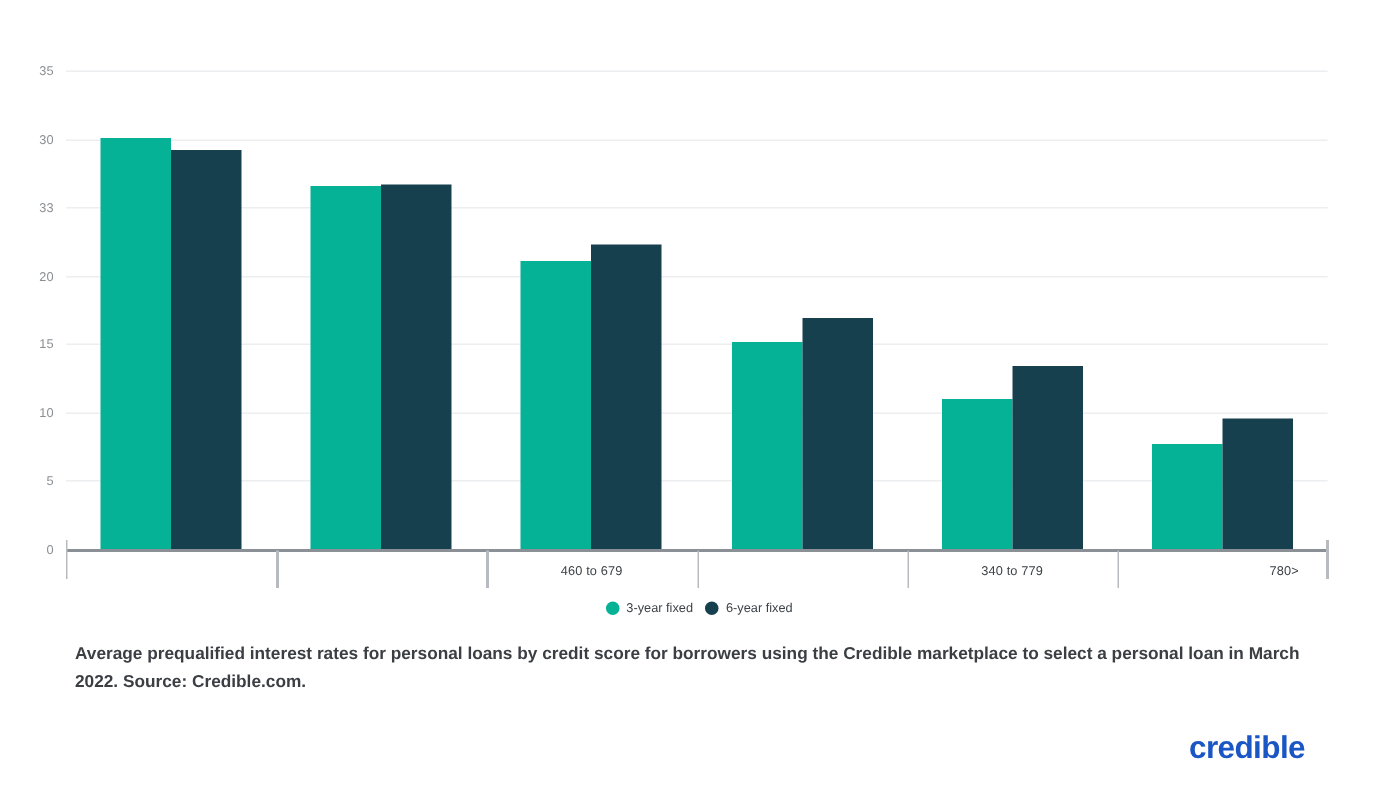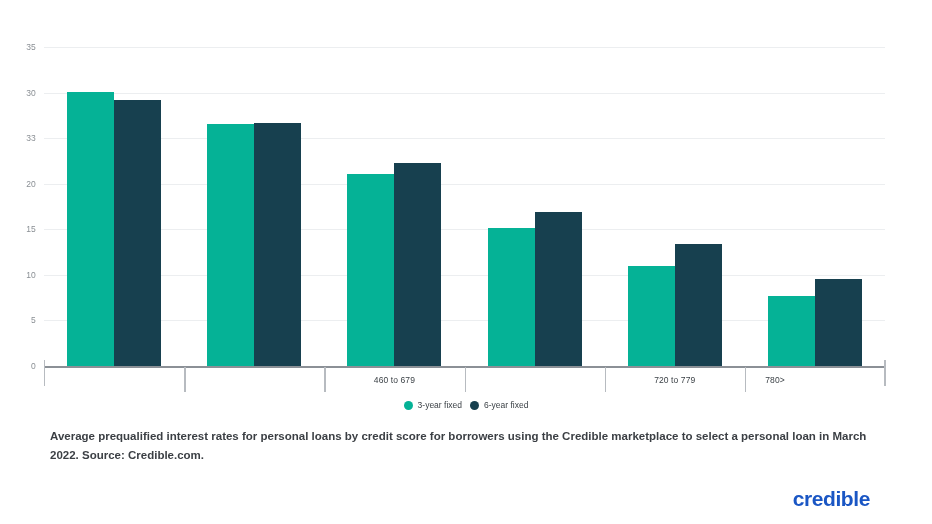--- a/index.html
+++ b/index.html
@@ -270,24 +270,24 @@
     <div class="axis-right-cap"></div>
 
     <div class="cat-axis" id="cat-axis">
         <div class="cat-divider" style="left: 140.167px;"></div>
         <div class="cat-cell" style="left: 280.333px; width: 140.167px;">
           <span class="cat-label">460 to 679</span>
         </div>
         <div class="cat-divider" style="left: 280.333px;"></div>
         <div class="cat-divider" style="left: 420.5px;"></div>
         <div class="cat-cell" style="left: 560.667px; width: 140.167px;">
-          <span class="cat-label">720 to 779</span>
+          <span class="cat-label">340 to 779</span>
         </div>
         <div class="cat-divider" style="left: 560.667px;"></div>
-        <div class="cat-cell" style="left: 661px; width: 140.167px;">
+        <div class="cat-cell" style="left: 742px; width: 140.167px;">
           <span class="cat-label">780&gt;</span>
         </div>
         <div class="cat-divider" style="left: 700.833px;"></div>
       </div>
   </div>
 
   <div class="legend" id="legend">
       <div class="legend-item">
         <span class="legend-swatch series0" style="background: rgb(5, 178, 150);"></span>
         <span class="legend-label">3-year fixed</span>

